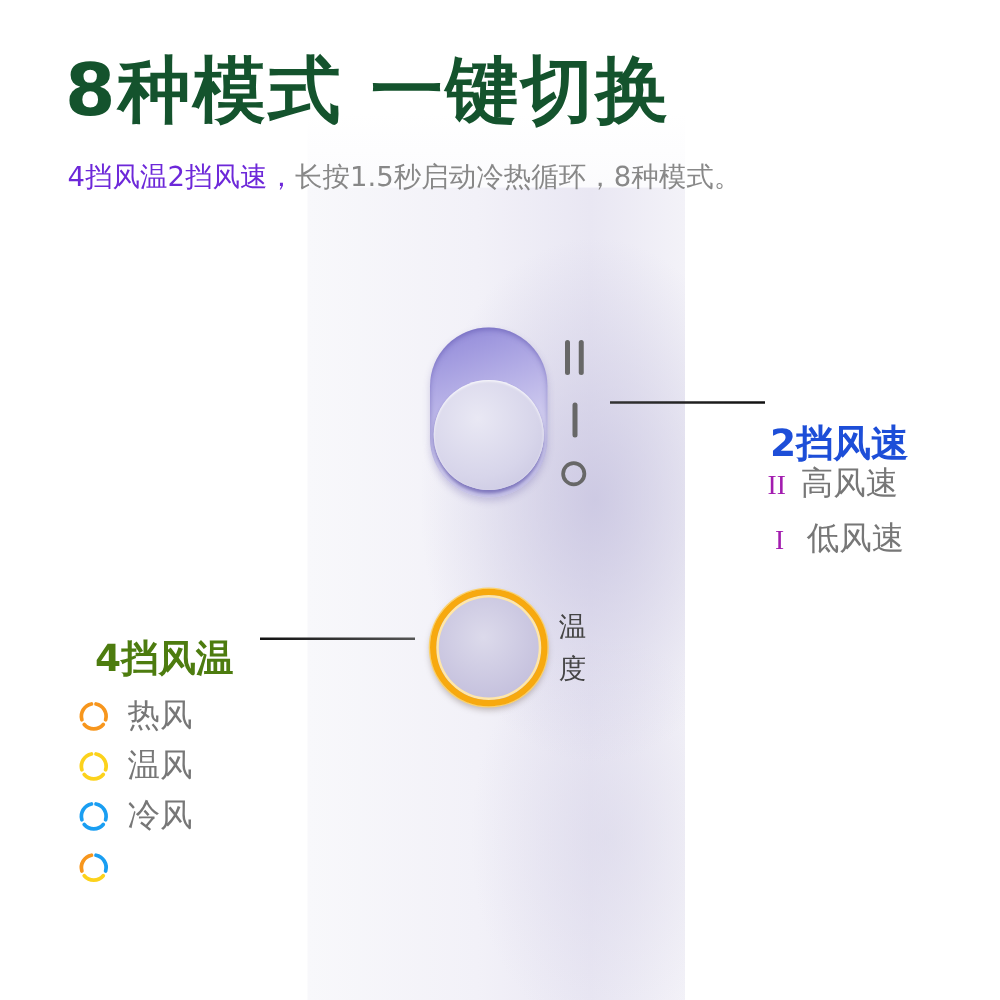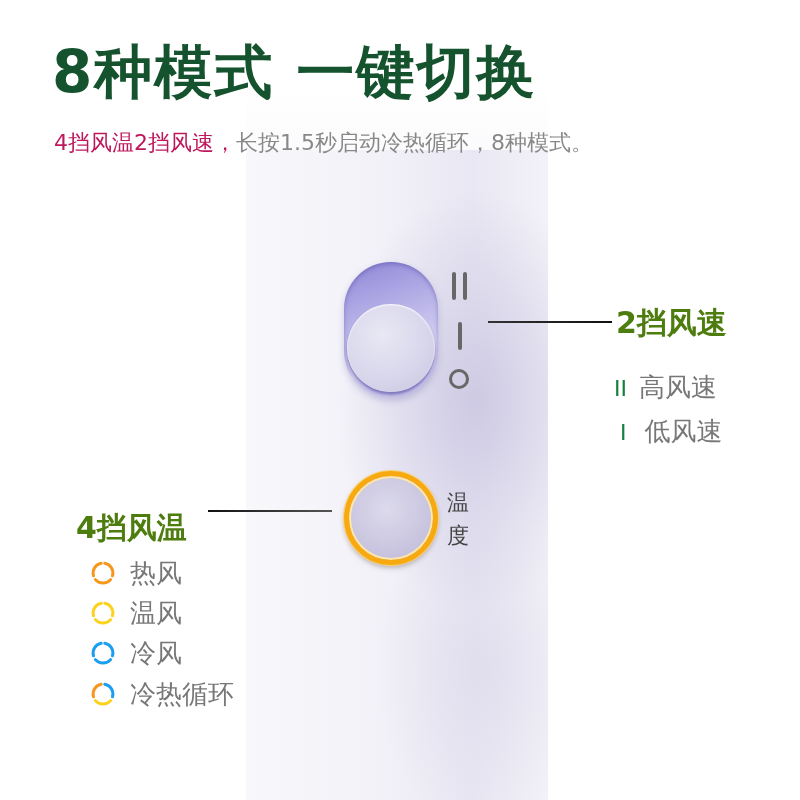--- a/index.html
+++ b/index.html
@@ -21,21 +21,21 @@
   }
   .title {
     position: absolute; left: 52px; top: 36px;
     font-size: 58px; font-weight: bold; color: #14532d; letter-spacing: 2px;
     line-height: 72px; white-space: nowrap;
   }
   .subtitle {
     position: absolute; left: 54px; top: 128px;
     font-size: 22px; line-height: 30px; white-space: nowrap; color: #888888;
   }
-  .subtitle .dark { color: #be185d; margin-top: 32px; }
+  .subtitle .dark { color: #6d28d9; margin-top: 32px; }
 
   
   .toggle {
     position: absolute; left: 344px; top: 262px; width: 94px; height: 136px;
     border-radius: 47px;
     background: linear-gradient(160deg, #8e86d8 0%, #b4aee6 35%, #d9d6f2 70%, #c9c5ea 100%);
     box-shadow: inset 0 2px 4px rgba(90,80,170,0.5), 0 3px 6px rgba(90,80,160,0.25);
   }
   .toggle-knob {
     position: absolute; left: 3px; top: 42px; width: 88px; height: 88px; border-radius: 50%;
@@ -63,35 +63,35 @@
     border: 5px solid #f7a90f; box-sizing: border-box;
     box-shadow: 0 0 0 1px #fcd36a, 0 3px 5px rgba(90,70,60,0.35), inset 0 0 0 2px #ffe7a8;
   }
   .temp-label {
     position: absolute; left: 447px; top: 486px; width: 26px;
     font-size: 22px; line-height: 33px; color: #444444;
   }
 
   
   .speed-title {
-    position: absolute; left: 616px; top: 303px;
-    font-size: 30px; font-weight: bold; color: #4d7c0f; line-height: 40px; white-space: nowrap;
+    position: absolute; left: 616px; top: 336px;
+    font-size: 30px; font-weight: bold; color: #1d4ed8; line-height: 40px; white-space: nowrap;
   }
   .speed-item {
     position: absolute; left: 614px; font-size: 26px; color: #777777; line-height: 34px; white-space: nowrap;
   }
-  .speed-item .glyph { display: inline-block; margin-right: 12px; font-size: 22px; color: #15803d; }
+  .speed-item .glyph { display: inline-block; margin-right: 12px; font-size: 22px; color: #a21caf; font-family: Liberation Serif, serif; }
 
   
   .temp-title {
     position: absolute; left: 76px; top: 508px;
     font-size: 30px; font-weight: bold; color: #4d7c0f; line-height: 40px; white-space: nowrap;
   }
   .mode-item {
-    position: absolute; left: 90px; height: 34px; display: flex; align-items: center; white-space: nowrap;
+    position: absolute; left: 62px; height: 34px; display: flex; align-items: center; white-space: nowrap;
   }
   .mode-item .label { font-size: 26px; color: #777777; margin-left: 14px; line-height: 34px; }
   .cycle-icon { width: 26px; height: 26px; display: inline-block; }
 </style>
 </head>
 <body>
 
 <div class="panel-top-fade"></div>
 <div class="panel"></div>
 
@@ -153,14 +153,13 @@
     <path d="M5.4 19.6 A10 10 0 0 0 20.6 19.6" fill="none" stroke="#1a9ef2" stroke-width="3" stroke-linecap="round"></path>
   </svg>
   <span class="label">冷风</span>
 </div>
 <div class="mode-item" style="top:677px;">
   <svg class="cycle-icon" viewBox="0 0 26 26">
     <path d="M11.2 3.2 A10 10 0 0 0 3.5 15.8" fill="none" stroke="#f7961d" stroke-width="3" stroke-linecap="round"></path>
     <path d="M14.8 3.2 A10 10 0 0 1 22.5 15.8" fill="none" stroke="#1a9ef2" stroke-width="3" stroke-linecap="round"></path>
     <path d="M5.4 19.6 A10 10 0 0 0 20.6 19.6" fill="none" stroke="#fcd21c" stroke-width="3" stroke-linecap="round"></path>
   </svg>
-  <span class="label">冷热循环</span>
 </div>
 
 </body></html>

